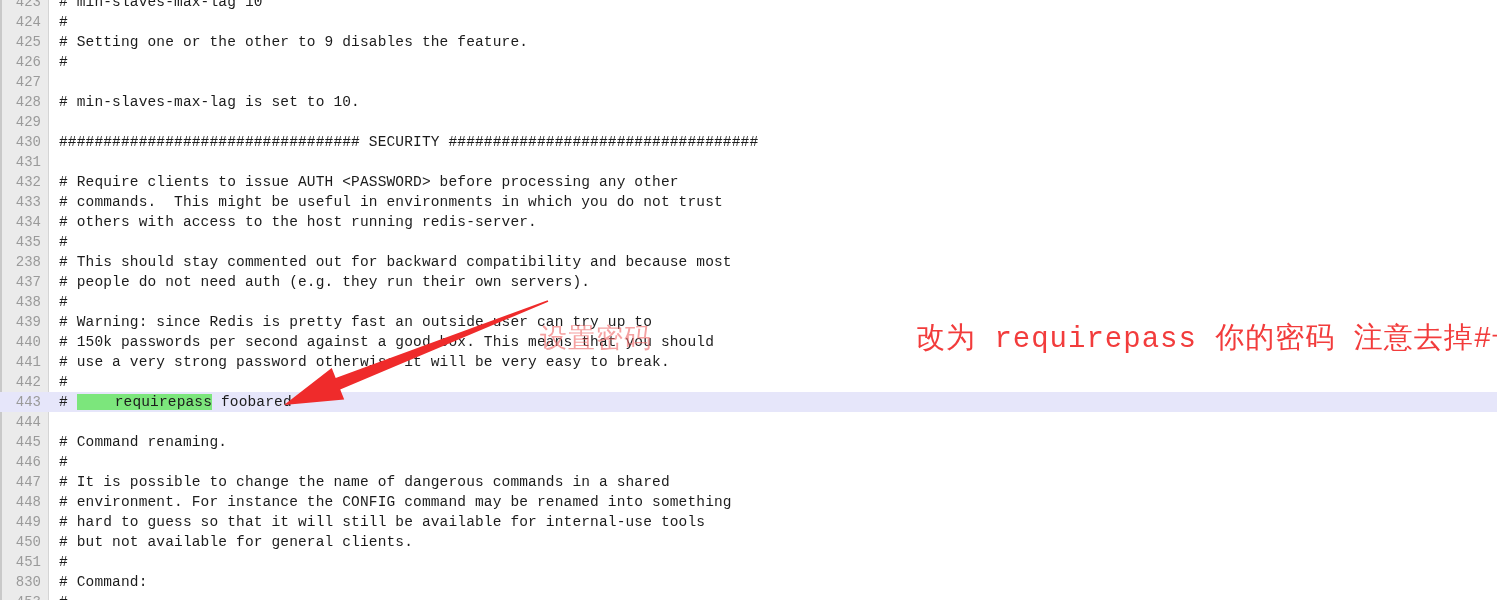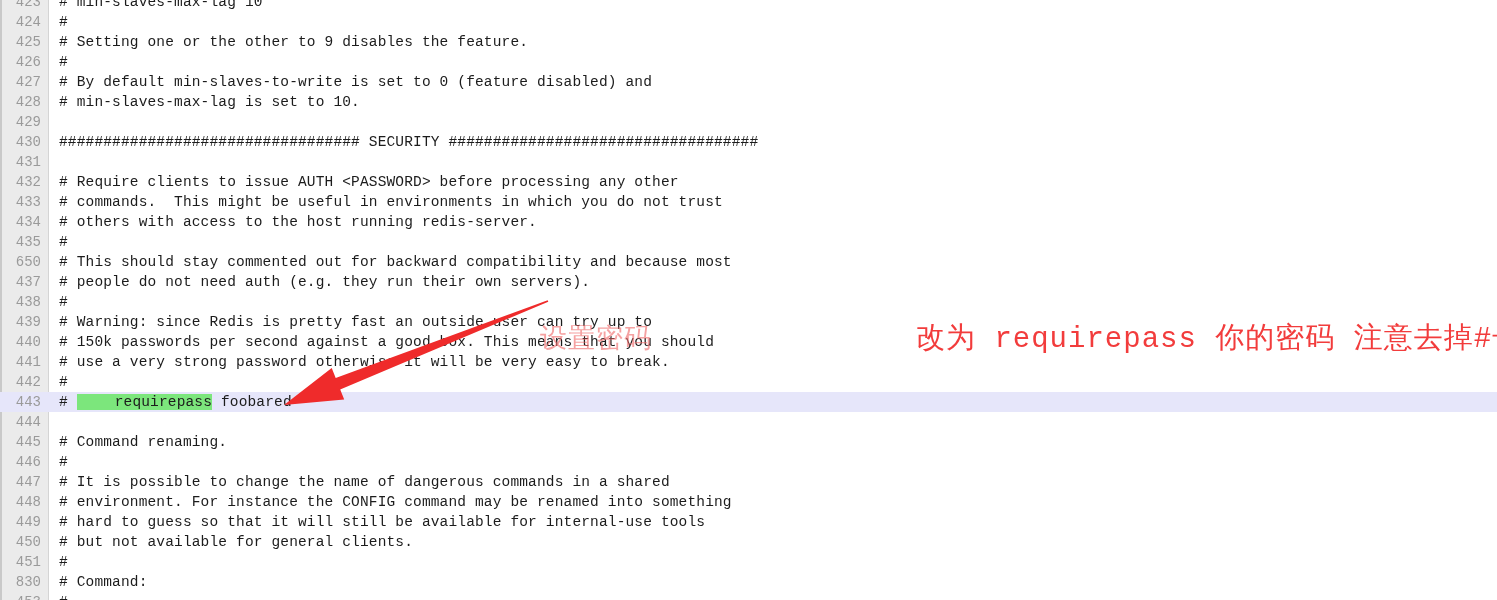--- a/index.html
+++ b/index.html
@@ -56,30 +56,30 @@
 
   <div class="code-viewer">
     <div class="edge-rule"></div>
     <div class="gutter-bg"></div>
     <div class="gutter-rule"></div>
     <div class="lines" id="lines">
         <div class="line"><span class="ln">423</span><span class="lt"># min-slaves-max-lag 10</span></div>
         <div class="line"><span class="ln">424</span><span class="lt">#</span></div>
         <div class="line"><span class="ln">425</span><span class="lt"># Setting one or the other to 9 disables the feature.</span></div>
         <div class="line"><span class="ln">426</span><span class="lt">#</span></div>
-        <div class="line"><span class="ln">427</span><span class="lt"># By default min-slaves-to-write is set to 0 (feature disabled) and</span></div>
+        <div class="line"><span class="ln">427</span></div>
         <div class="line"><span class="ln">428</span><span class="lt"># min-slaves-max-lag is set to 10.</span></div>
         <div class="line"><span class="ln">429</span><span class="lt"></span></div>
         <div class="line"><span class="ln">430</span><span class="lt">################################## SECURITY ###################################</span></div>
         <div class="line"><span class="ln">431</span><span class="lt"></span></div>
         <div class="line"><span class="ln">432</span><span class="lt"># Require clients to issue AUTH &lt;PASSWORD&gt; before processing any other</span></div>
         <div class="line"><span class="ln">433</span><span class="lt"># commands.  This might be useful in environments in which you do not trust</span></div>
         <div class="line"><span class="ln">434</span><span class="lt"># others with access to the host running redis-server.</span></div>
         <div class="line"><span class="ln">435</span><span class="lt">#</span></div>
-        <div class="line"><span class="ln">650</span><span class="lt"># This should stay commented out for backward compatibility and because most</span></div>
+        <div class="line"><span class="ln">238</span><span class="lt"># This should stay commented out for backward compatibility and because most</span></div>
         <div class="line"><span class="ln">437</span><span class="lt"># people do not need auth (e.g. they run their own servers).</span></div>
         <div class="line"><span class="ln">438</span><span class="lt">#</span></div>
         <div class="line"><span class="ln">439</span><span class="lt"># Warning: since Redis is pretty fast an outside user can try up to</span></div>
         <div class="line"><span class="ln">440</span><span class="lt"># 150k passwords per second against a good box. This means that you should</span></div>
         <div class="line"><span class="ln">441</span><span class="lt"># use a very strong password otherwise it will be very easy to break.</span></div>
         <div class="line"><span class="ln">442</span><span class="lt">#</span></div>
         <div class="line hl"><span class="ln">443</span><span class="lt"><span># </span><span class="mark" style="background: rgb(124, 230, 124); padding-left: 38px;">requirepass</span><span> foobared</span></span></div>
         <div class="line"><span class="ln">444</span><span class="lt"></span></div>
         <div class="line"><span class="ln">445</span><span class="lt"># Command renaming.</span></div>
         <div class="line"><span class="ln">446</span><span class="lt">#</span></div>

